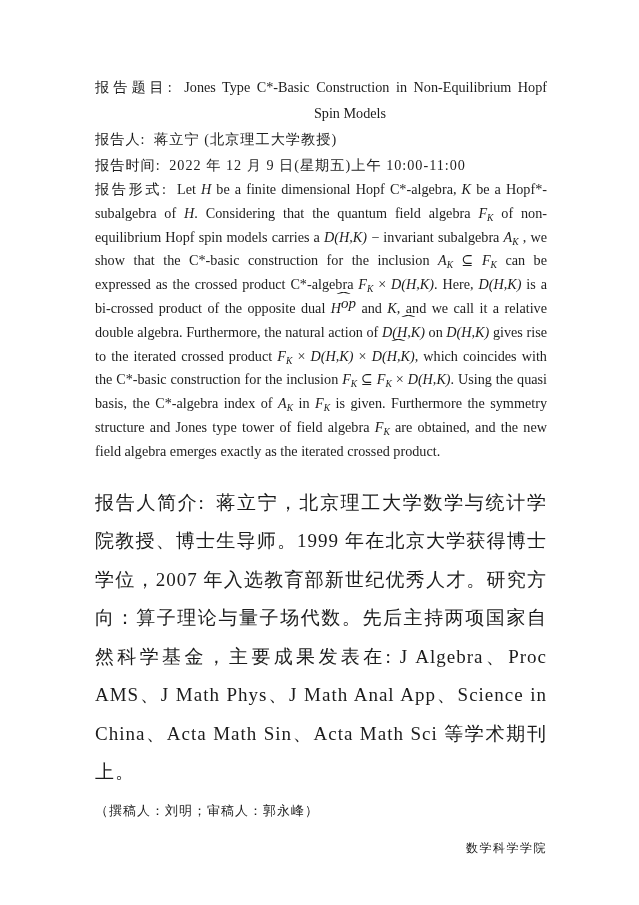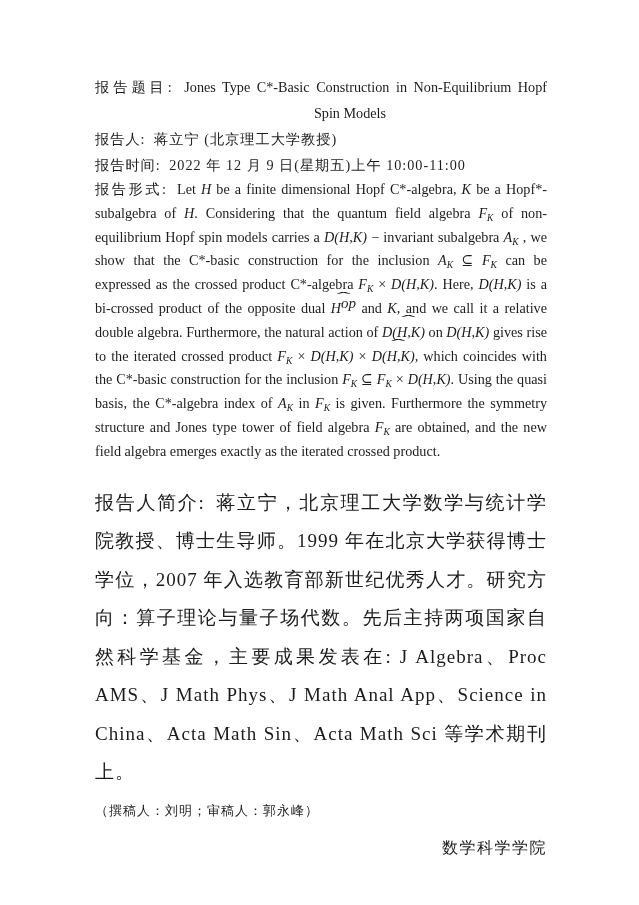--- a/index.html
+++ b/index.html
@@ -70,21 +70,21 @@
   }
   .credits {
     margin-top: 4px;
     font-size: 13px;
     line-height: 30px;
     letter-spacing: 1px;
   }
   .signoff {
     margin-top: 4px;
     text-align: right;
-    font-size: 16px;
+    font-size: 12px;
     line-height: 36px;
     letter-spacing: 1.5px;
   }
 </style>
 </head>
 <body>
 
 <div class="page">
   <div class="content">
 

